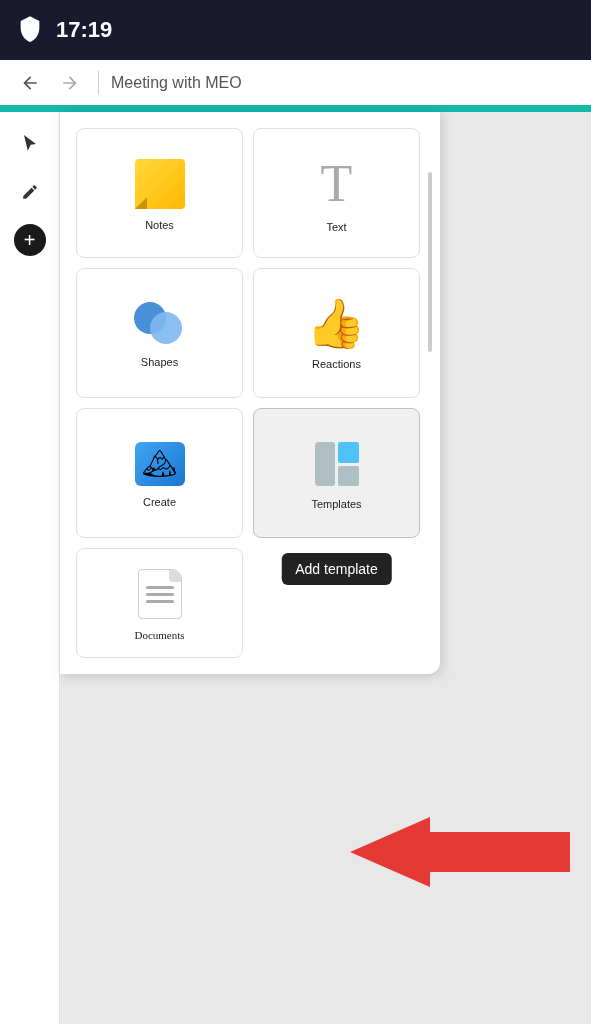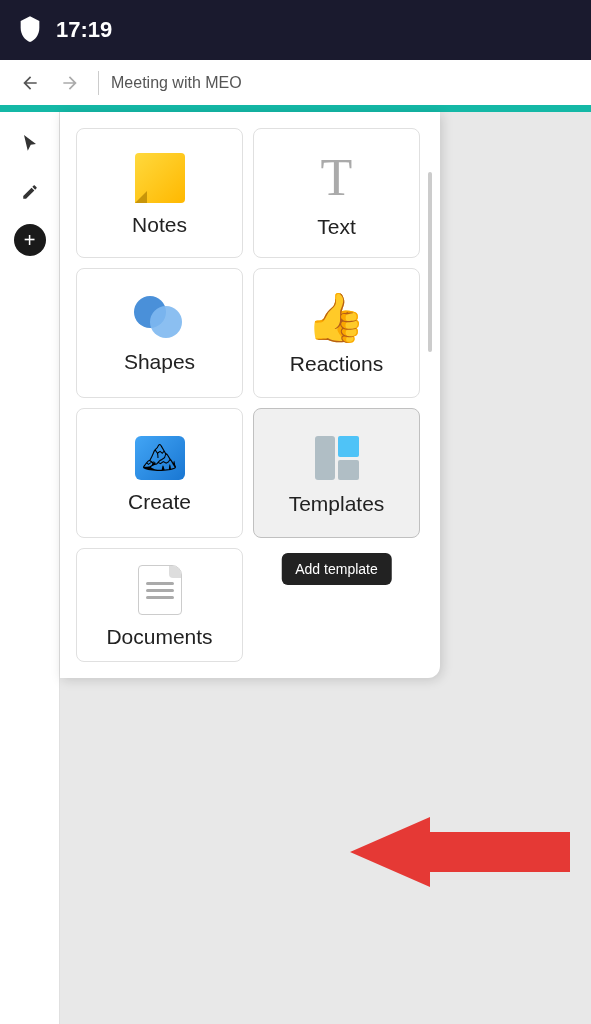--- a/index.html
+++ b/index.html
@@ -166,21 +166,21 @@
       cursor: pointer;
       background: white;
       min-height: 130px;
       justify-content: center;
     }
     .grid-item.active {
       background: #f0f0f0;
       border-color: #c0c0c0;
     }
     .grid-item-label {
-      font-size: 21px;
+      font-size: 11px;
       color: #222;
       font-weight: 400;
     }
     .icon-area {
       font-size: 48px;
       line-height: 1;
     }
 
     
     .panel-scroll-indicator {
@@ -435,21 +435,21 @@
               <div class="tpl-cell large"></div>
               <div class="tpl-cell small1"></div>
               <div class="tpl-cell small2"></div>
             </div>
           </div>
           <span class="grid-item-label">Templates</span>
 
           <div class="tooltip">Add template</div>
         </div>
 
-        <div class="grid-item" style="min-height:110px;">
+        <div class="grid-item" style="min-height:110px;font-family:Liberation Serif, serif;">
           <div class="icon-area">
             <div class="documents-icon">
               <div class="doc-line"></div>
               <div class="doc-line"></div>
               <div class="doc-line"></div>
             </div>
           </div>
           <span class="grid-item-label">Documents</span>
         </div>
 

